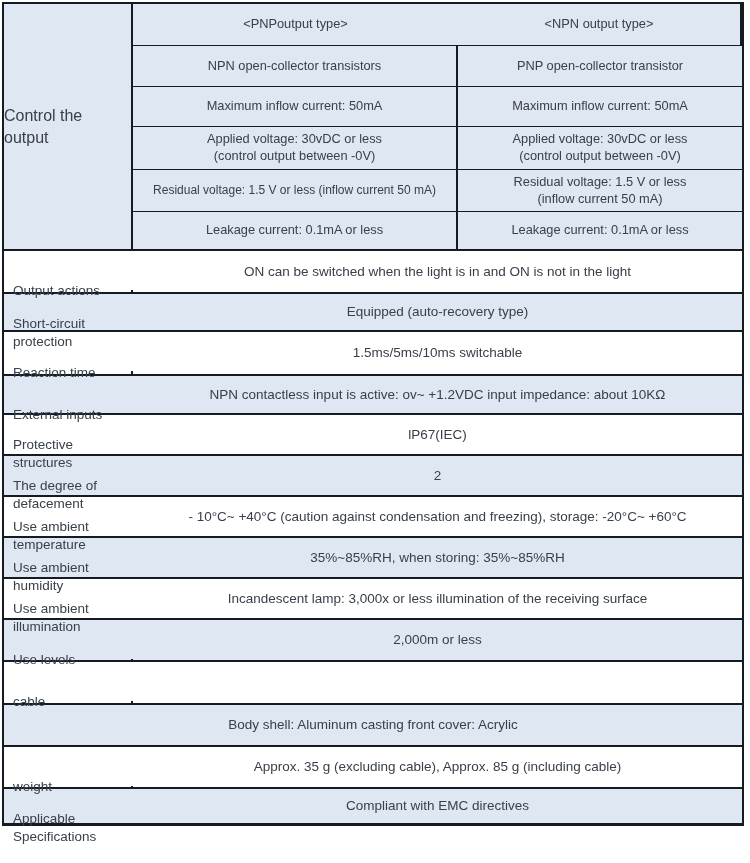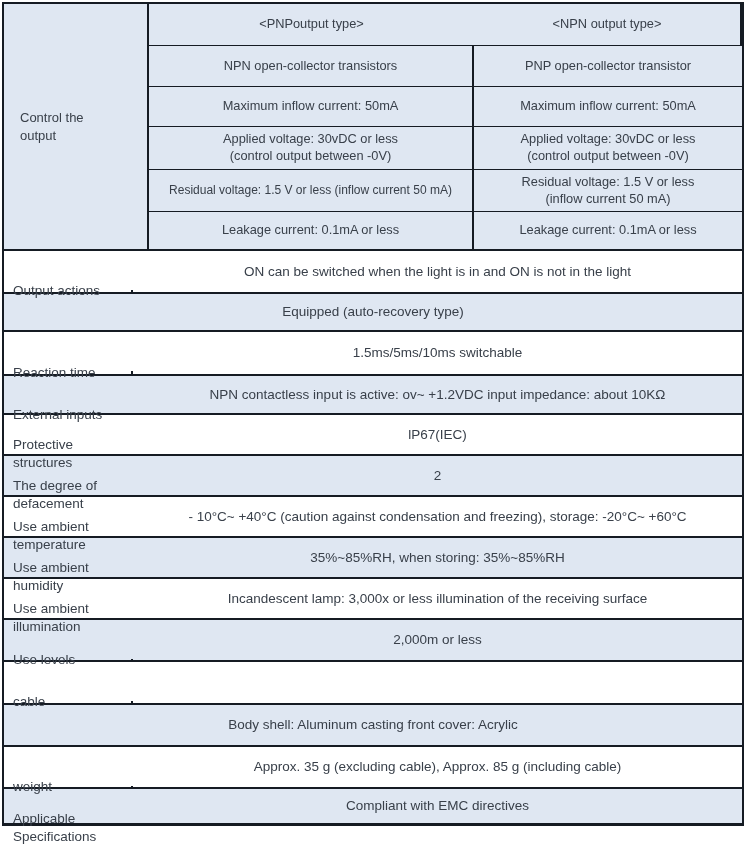--- a/index.html
+++ b/index.html
@@ -17,21 +17,21 @@
     position:absolute;left:2px;top:2px;width:742px;
     border:2px solid var(--border);
     border-bottom-width:3px;
     background:#ffffff;
   }
   
   .control-section{display:flex;height:245px;background:var(--tint);}
   .control-label{
     width:129px;flex:0 0 129px;border-right:2px solid var(--border);
     display:flex;align-items:center;
-    font-size:13px;line-height:1.32;white-space:pre-line;margin-left:16px;
+    font-size:16px;line-height:1.32;white-space:pre-line;
   }
   .control-grid{
     flex:1;display:grid;
     grid-template-columns:325px 1fr;
     grid-template-rows:41px 41px 40px 43px 42px 38px;
   }
   .sub-cell{
     display:flex;align-items:center;justify-content:center;
     text-align:center;font-size:12.8px;line-height:1.3;
     border-top:1px solid var(--border);
@@ -84,20 +84,22 @@
       <div class="sub-cell">Leakage current: 0.1mA or less</div>
     </div>
   </div>
 
   <div class="row" style="height:43px">
     <div class="cell-label">Output actions</div>
     <div class="cell-value">ON can be switched when the light is in and ON is not in the light</div>
   </div>
 
   <div class="row tint" style="height:38px">
+    <div class="cell-label">Short-circuit
+protection</div>
     <div class="cell-value">Equipped (auto-recovery type)</div>
   </div>
 
   <div class="row" style="height:44px">
     <div class="cell-label">Reaction time</div>
     <div class="cell-value">1.5ms/5ms/10ms switchable</div>
   </div>
 
   <div class="row tint" style="height:39px">
     <div class="cell-label">External inputs</div>

